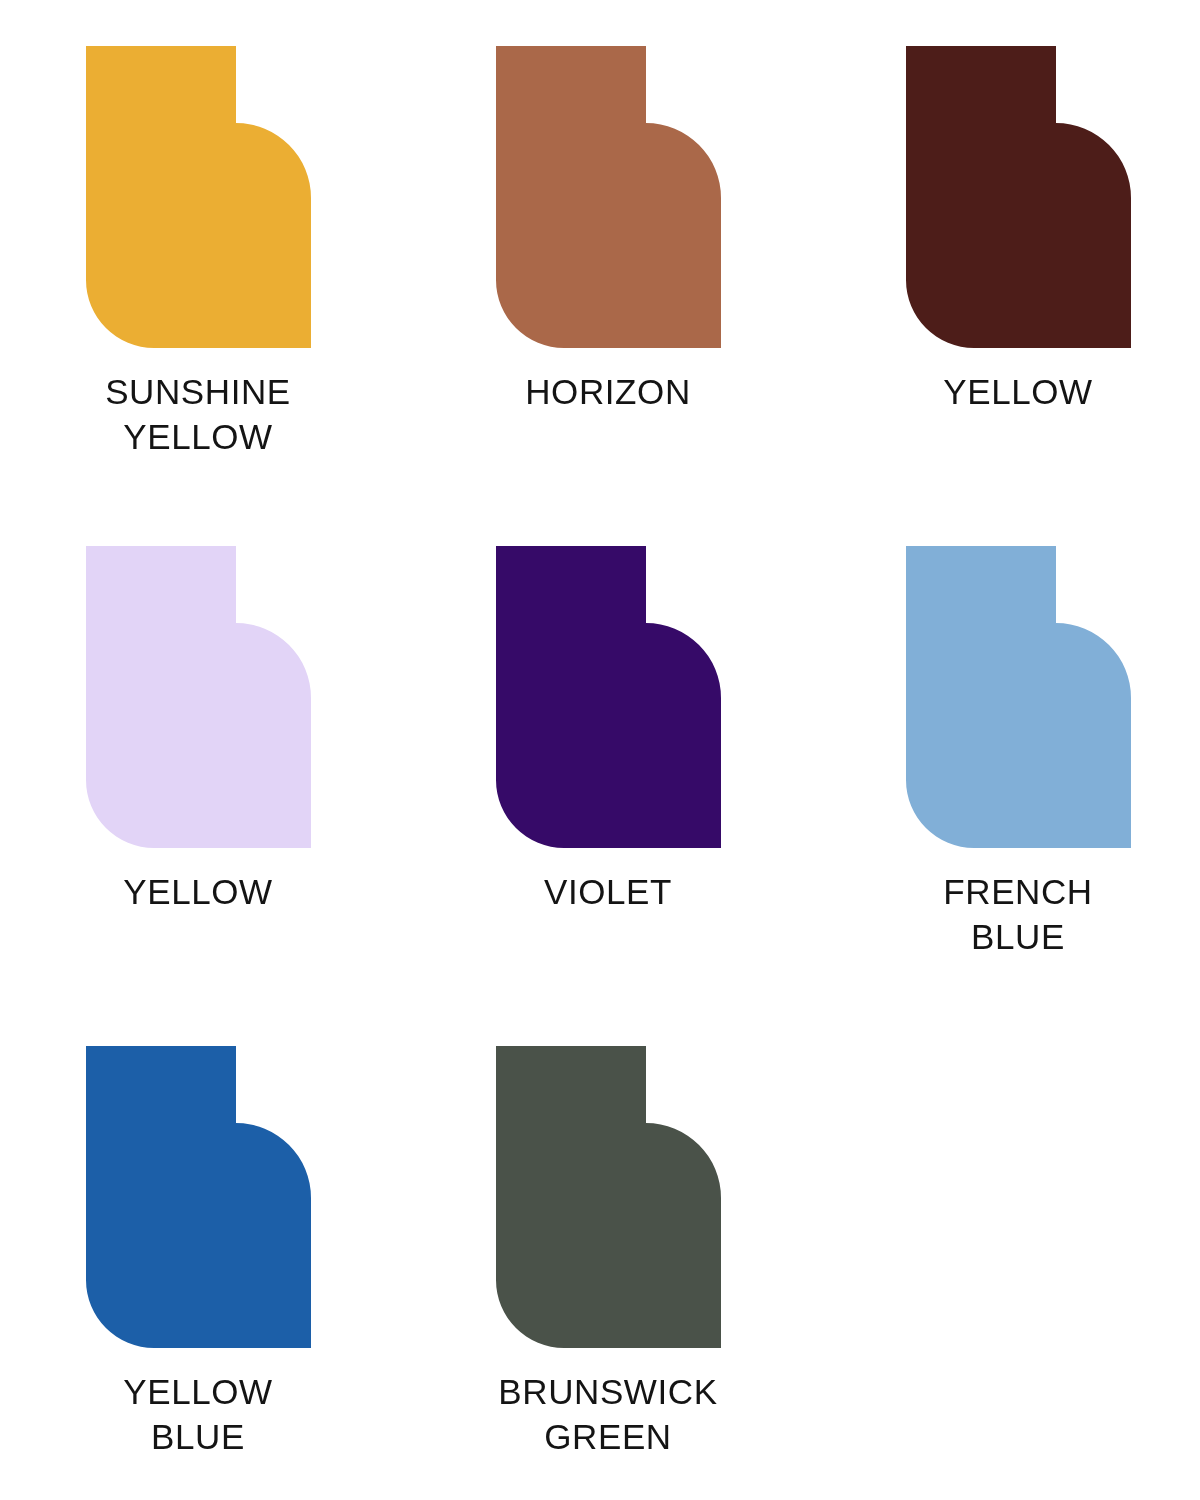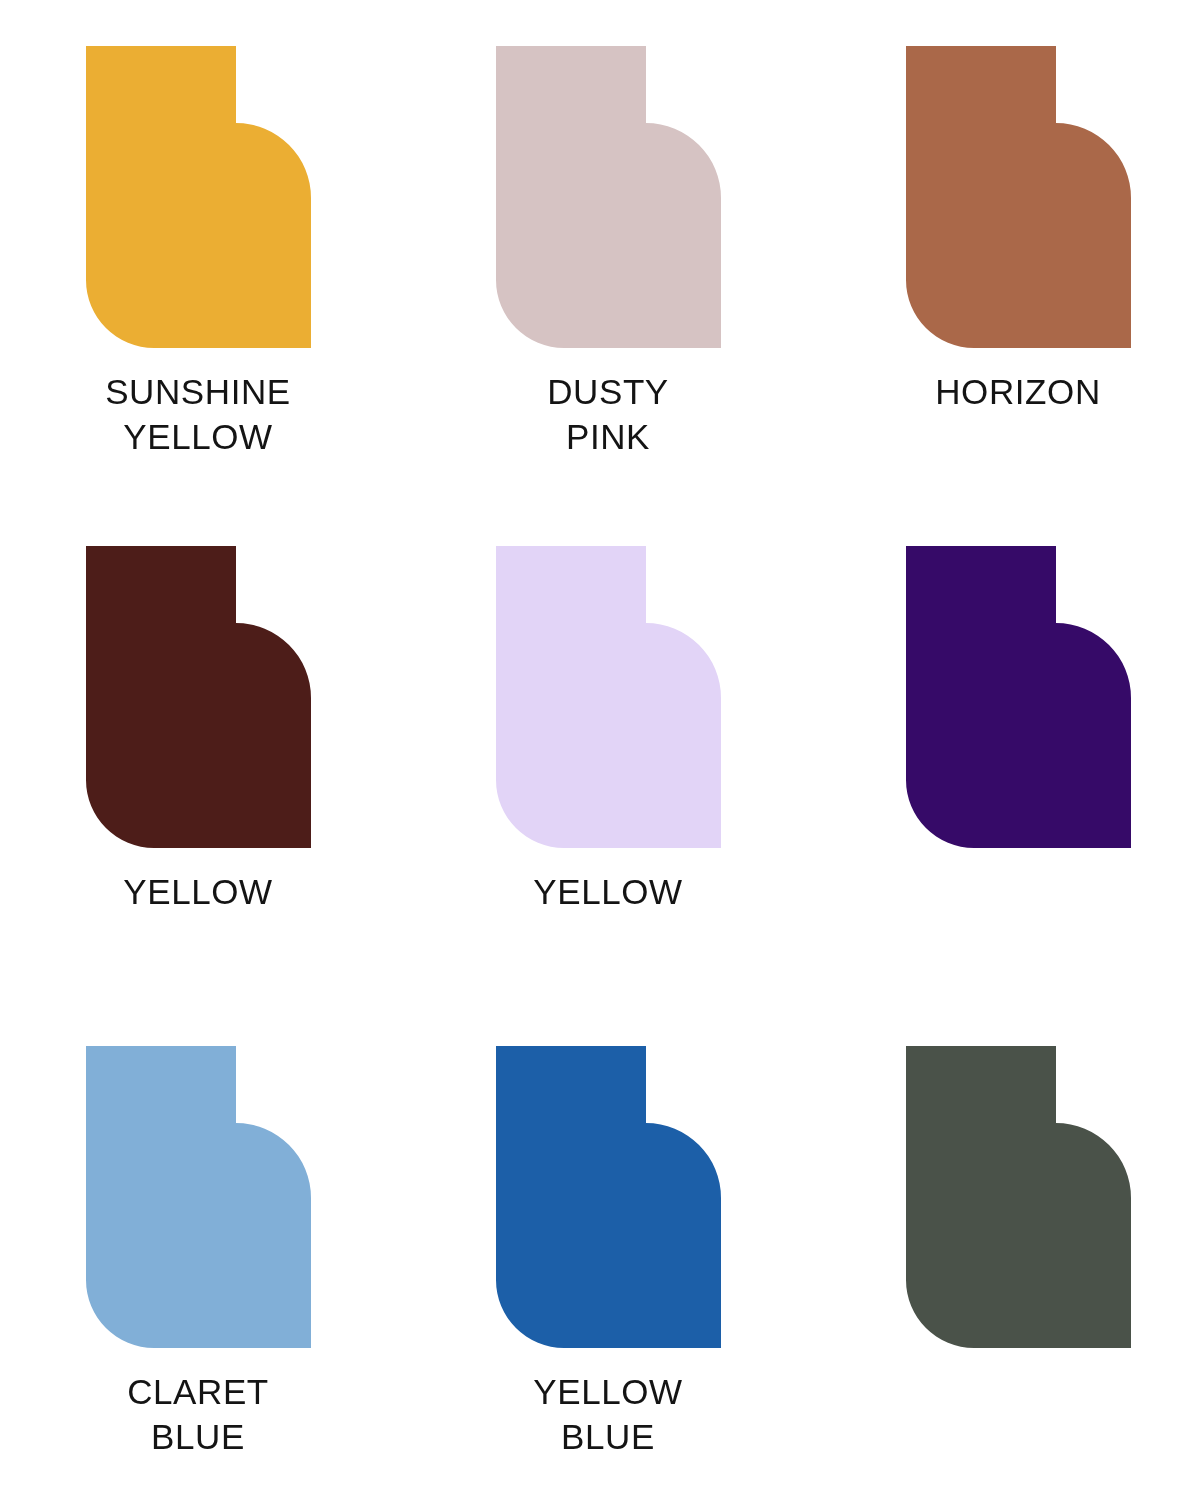--- a/index.html
+++ b/index.html
@@ -78,37 +78,20 @@
                  L 225 302
                  L 68 302
                  A 68 68 0 0 1 0 234
                  Z" fill="#EBAE33"></path>
       </svg>
     </div>
     <div class="swatch-label">SUNSHINE
 YELLOW</div>
   </div>
 
-  <div class="swatch-cell">
-    <div class="chip-wrap" title="DUSTY PINK">
-      <svg class="chip-svg" viewBox="0 0 225 302" preserveAspectRatio="none">
-        <path d="M 0 68
-                 L 0 0
-                 L 150 0
-                 L 150 77
-                 A 75 75 0 0 1 225 152
-                 L 225 302
-                 L 68 302
-                 A 68 68 0 0 1 0 234
-                 Z" fill="#D6C3C3"></path>
-      </svg>
-    </div>
-    <div class="swatch-label">DUSTY
-PINK</div>
-  </div>
 
   <div class="swatch-cell">
     <div class="chip-wrap" title="CLAYPOT">
       <svg class="chip-svg" viewBox="0 0 225 302" preserveAspectRatio="none">
         <path d="M 0 68
                  L 0 0
                  L 150 0
                  L 150 77
                  A 75 75 0 0 1 225 152
                  L 225 302
@@ -161,37 +144,38 @@
                  L 0 0
                  L 150 0
                  L 150 77
                  A 75 75 0 0 1 225 152
                  L 225 302
                  L 68 302
                  A 68 68 0 0 1 0 234
                  Z" fill="#360A68"></path>
       </svg>
     </div>
+    <div class="swatch-label">VIOLET</div>
   </div>
 
   <div class="swatch-cell">
     <div class="chip-wrap" title="HORIZON BLUE">
       <svg class="chip-svg" viewBox="0 0 225 302" preserveAspectRatio="none">
         <path d="M 0 68
                  L 0 0
                  L 150 0
                  L 150 77
                  A 75 75 0 0 1 225 152
                  L 225 302
                  L 68 302
                  A 68 68 0 0 1 0 234
                  Z" fill="#81AFD7"></path>
       </svg>
     </div>
-    <div class="swatch-label">CLARET
+    <div class="swatch-label">FRENCH
 BLUE</div>
   </div>
 
   <div class="swatch-cell">
     <div class="chip-wrap" title="FRENCH BLUE">
       <svg class="chip-svg" viewBox="0 0 225 302" preserveAspectRatio="none">
         <path d="M 0 68
                  L 0 0
                  L 150 0
                  L 150 77
@@ -213,15 +197,17 @@
                  L 0 0
                  L 150 0
                  L 150 77
                  A 75 75 0 0 1 225 152
                  L 225 302
                  L 68 302
                  A 68 68 0 0 1 0 234
                  Z" fill="#4A5249"></path>
       </svg>
     </div>
+    <div class="swatch-label">BRUNSWICK
+GREEN</div>
   </div>
 </div>
 </div>
 
 </body></html>

